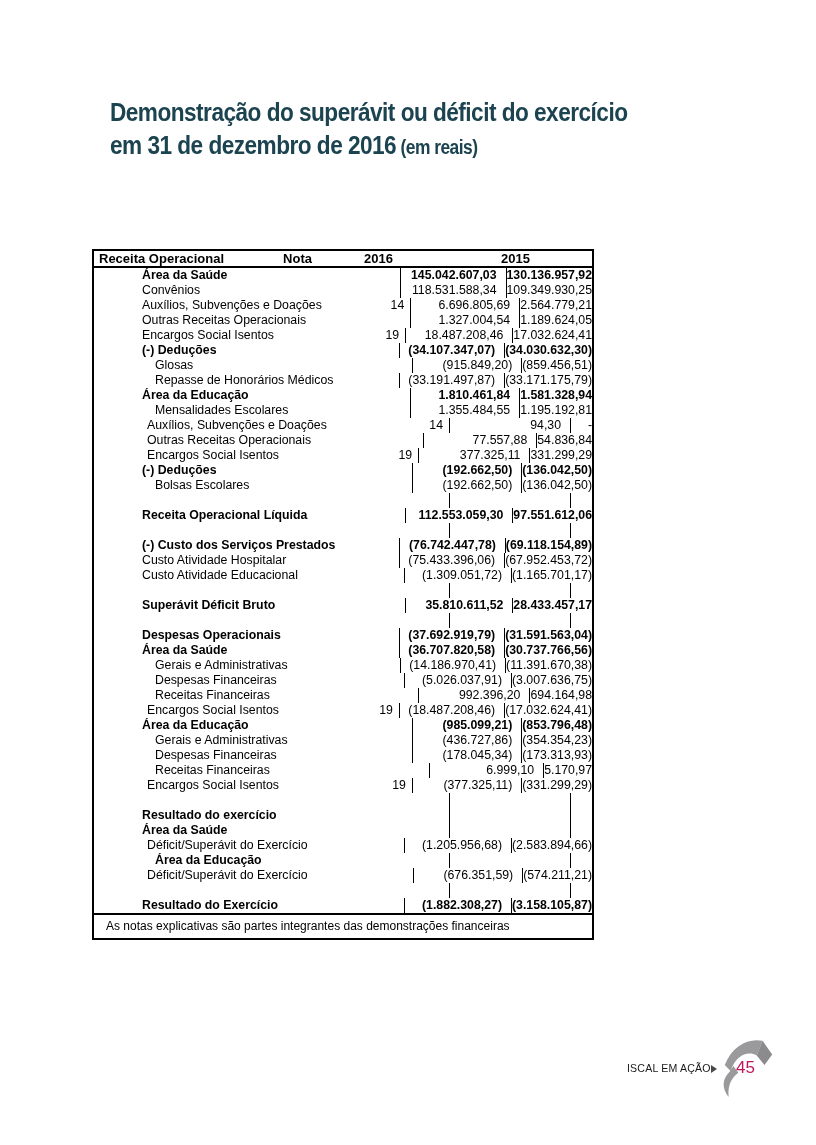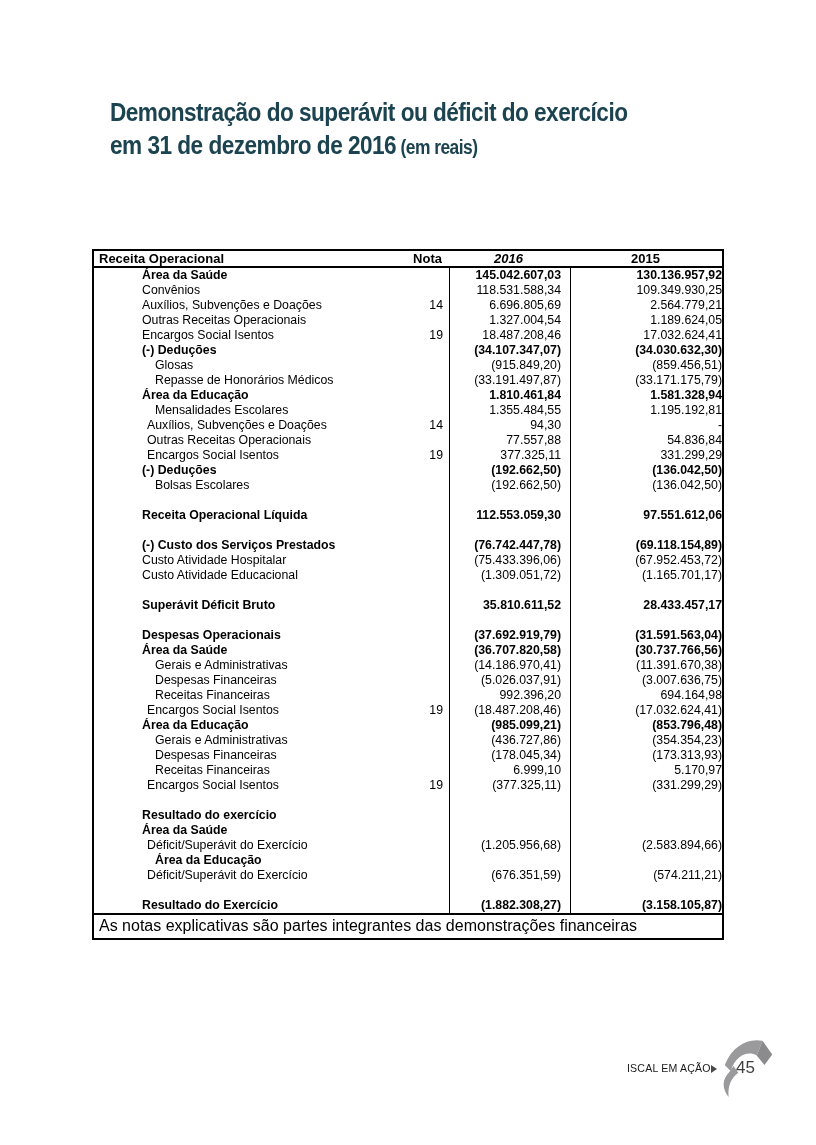--- a/index.html
+++ b/index.html
@@ -22,33 +22,33 @@
     letter-spacing: -0.6px;
     transform: scaleX(0.87);
     transform-origin: left top;
     white-space: nowrap;
   }
   .page-title .suffix { font-size: 20px; }
 
   
   .fin-table {
     position: absolute; left: 92px; top: 249px;
-    width: 632px; height: 691px;
+    width: 502px; height: 691px;
     border: 2px solid #000;
     background: #fff;
   }
   .header-row {
     display: flex; align-items: center;
     height: 17px;
     border-bottom: 2px solid #000;
     font-weight: bold; font-size: 13px;
   }
   .h-label { flex: 1; padding-left: 5px; }
   .h-nota  { width: 40px; text-align: right; padding-right: 6px; }
-  .h-2016  { width: 121px; text-align: center; font-style: italic; }
+  .h-2016  { width: 121px; text-align: center; }
   .h-2015  { width: 153px; text-align: center; }
 
   .t-body { height: 645px; }
   .row {
     display: flex; align-items: center;
     height: 15px;
     font-size: 12.3px;
     line-height: 15px;
     white-space: nowrap;
   }
@@ -69,22 +69,22 @@
     border-right: 1.5px solid #000;
   }
   .v2015 {
     flex: 1; height: 100%;
     display: flex; align-items: center; justify-content: flex-end;
   }
   .note-row {
     display: flex; align-items: center;
     height: 23px;
     border-top: 2px solid #000;
-    font-size: 16px;
-    padding-left: 5px;
+    font-size: 12px;
+    padding-left: 12px;
     white-space: nowrap;
   }
 
   
   .footer-brand {
     position: absolute; left: 627px; top: 1062px;
     font-size: 11.5px; letter-spacing: 0.2px;
     transform: scaleX(0.92); transform-origin: left top;
     color: #1a1a1a;
     white-space: nowrap;
@@ -92,21 +92,21 @@
   .footer-arrow {
     position: absolute; left: 711px; top: 1065px;
     width: 0; height: 0;
     border-top: 4px solid transparent;
     border-bottom: 4px solid transparent;
     border-left: 6px solid #4a4a4a;
   }
   .swoosh { position: absolute; left: 717px; top: 1036px; }
   .page-number {
     position: absolute; left: 736px; top: 1058px;
-    font-size: 17px; color: #404040;
+    font-size: 17px; color: #be185d;
   }
 </style>
 </head>
 <body>
 
 <div class="page-title">
   <div>Demonstração do superávit ou déficit do exercício</div>
   <div><span>em 31 de dezembro de 2016</span><span class="suffix"> (em reais)</span></div>
 </div>
 

